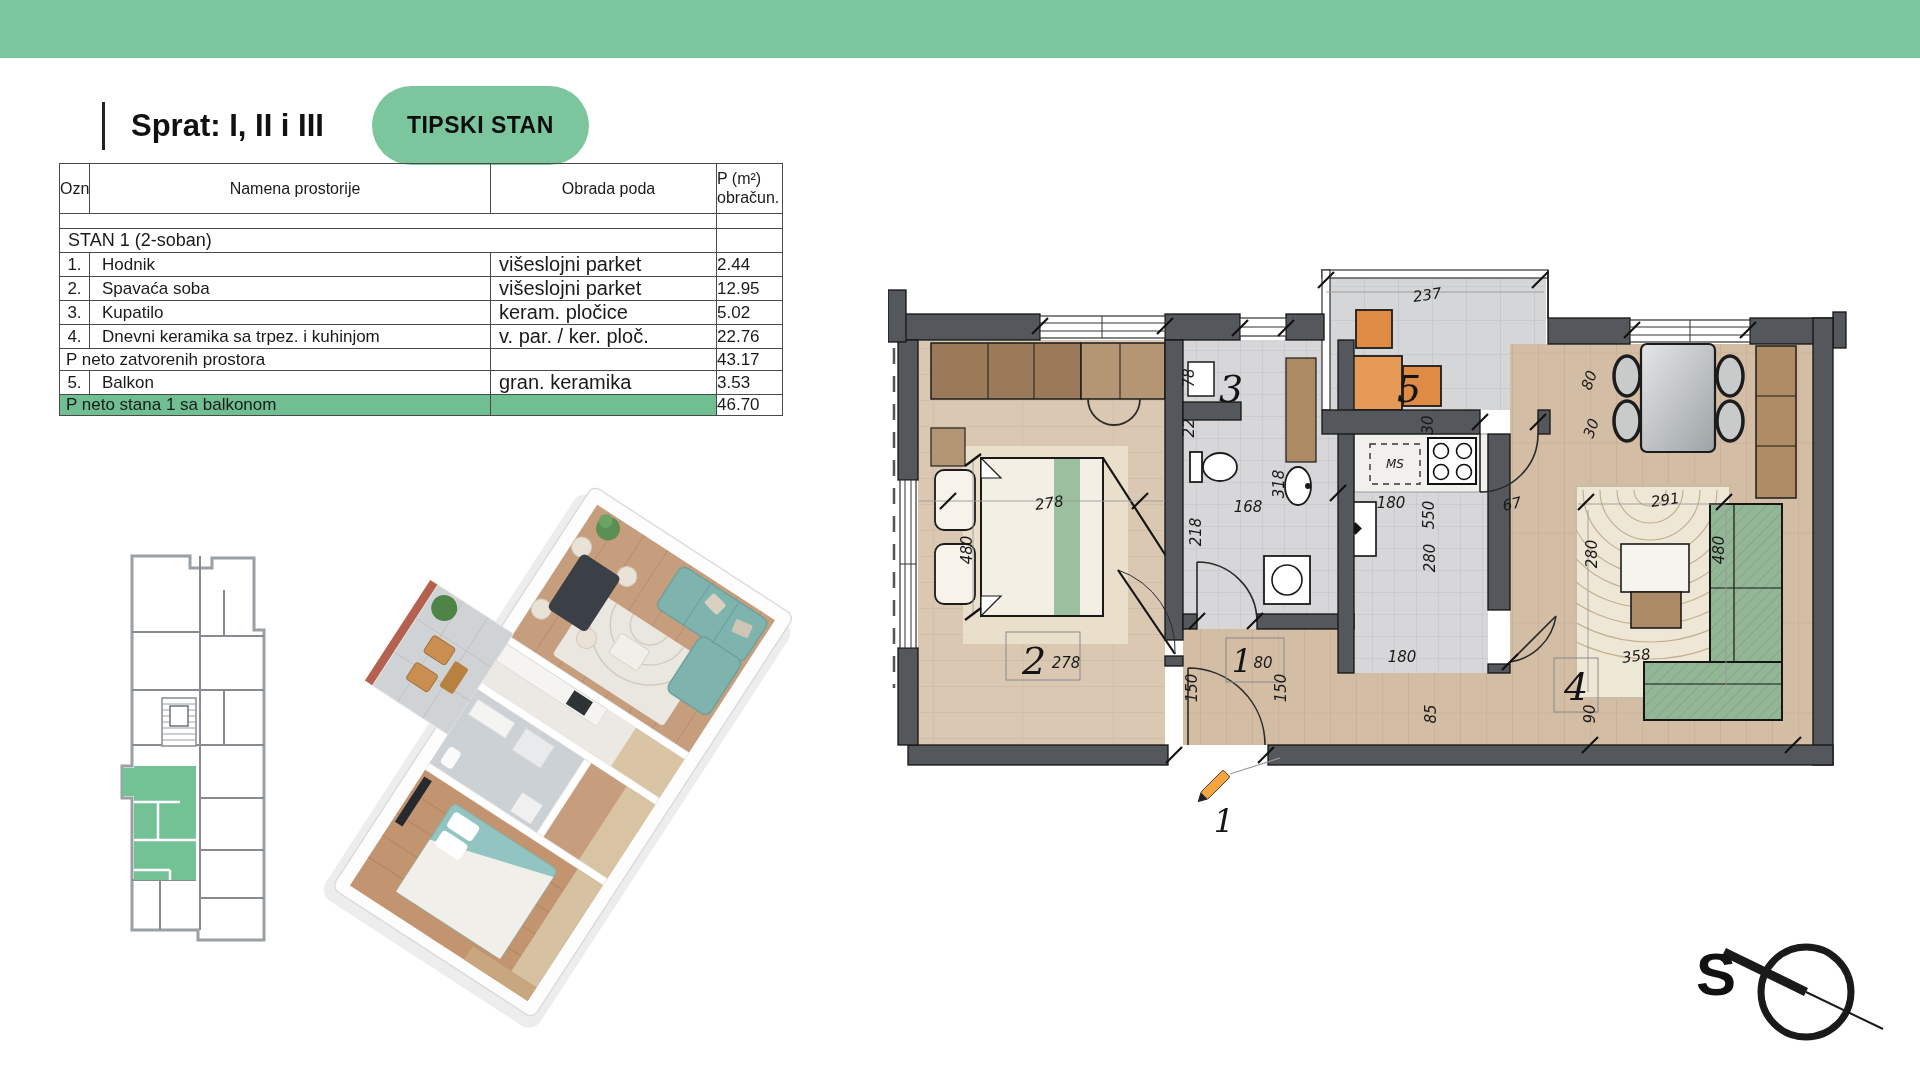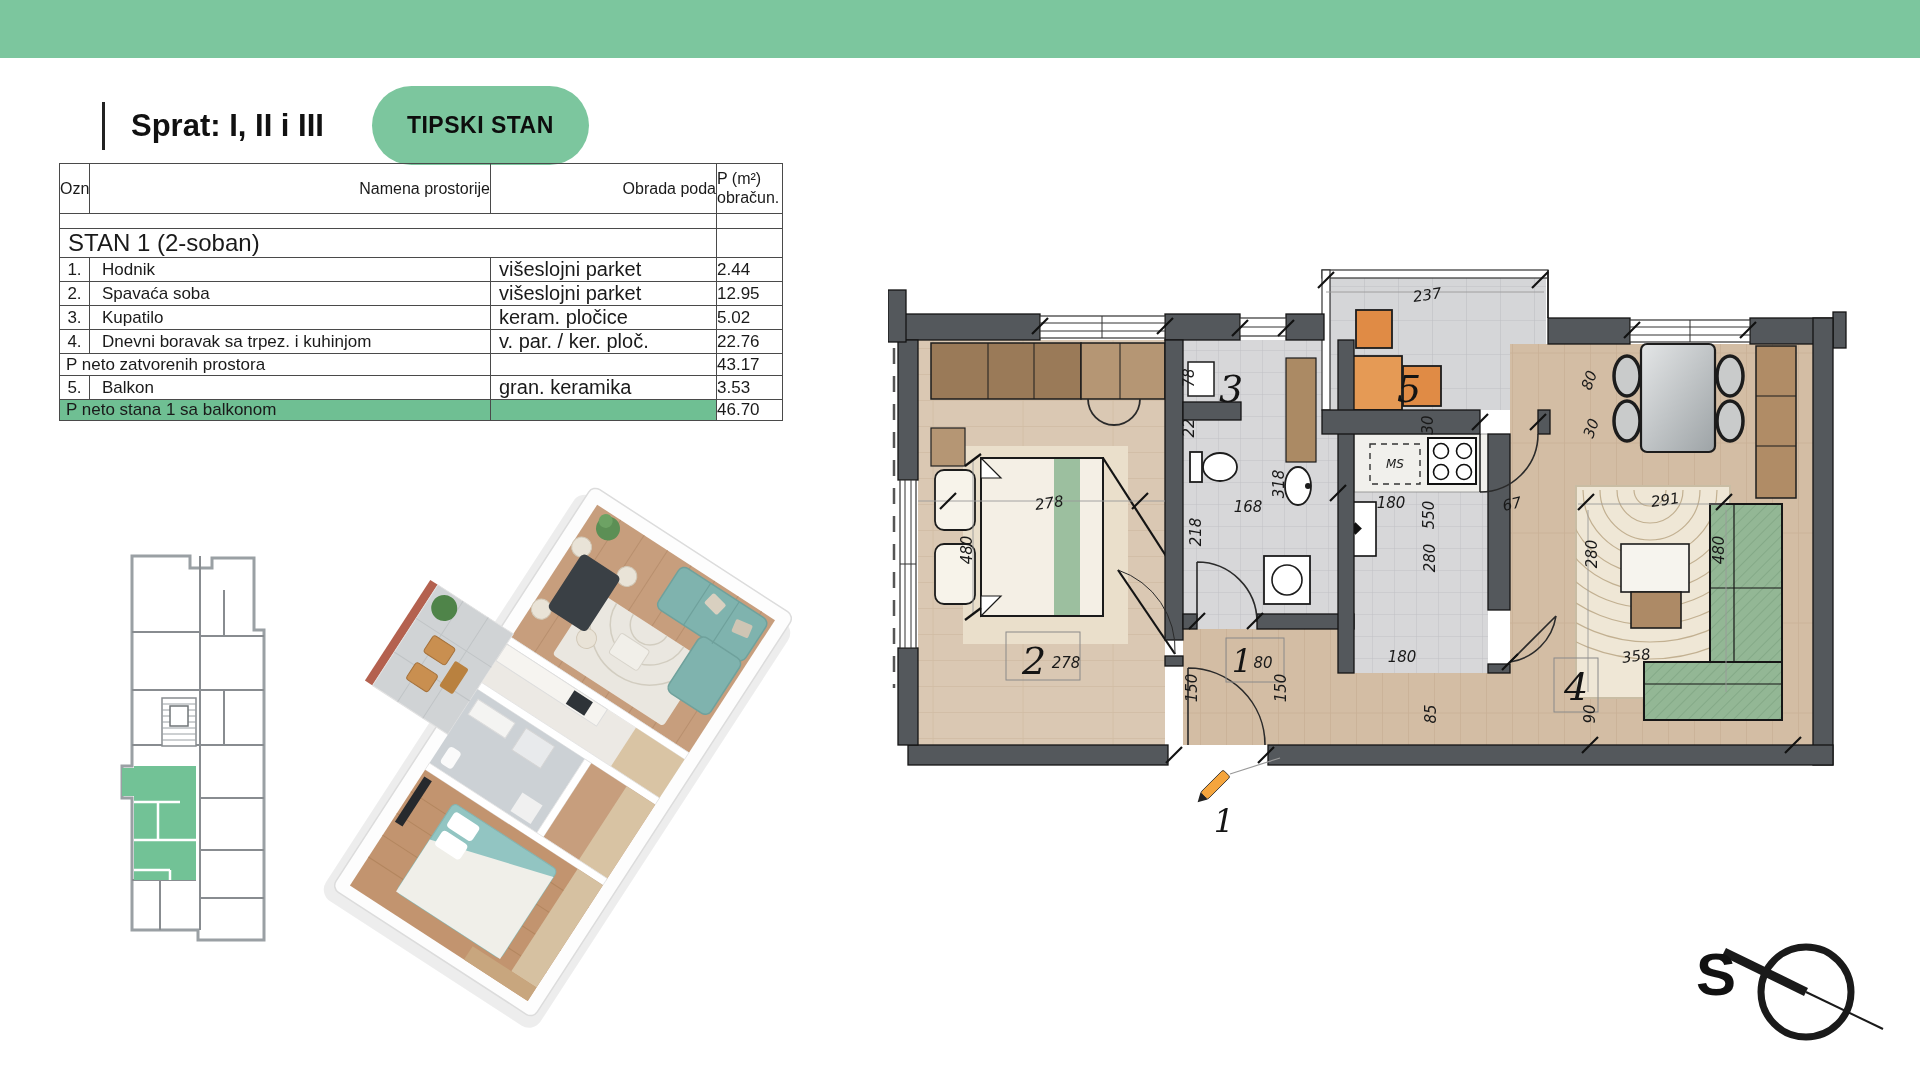--- a/index.html
+++ b/index.html
@@ -16,25 +16,25 @@
   .badge { margin-left:48px; background:#7cc69e; color:#0d0d0d; font-weight:bold;
            font-size:23px; padding:26px 35px; border-radius:999px; letter-spacing:.5px; }
 
   table.areas { position:absolute; left:59px; top:163px; width:723px; border-collapse:collapse;
                 table-layout:fixed; font-size:17px; }
   table.areas td, table.areas th { border:1px solid #4a4a4a; font-weight:400; overflow:hidden;
                 white-space:nowrap; }
   tr.head { height:50px; }
   tr.head th { font-size:16px; }
   th.c-ozn { text-align:center; }
-  th.c-name, th.c-floor { text-align:right; padding-left:10px; }
+  th.c-name, th.c-floor { text-align:center; padding-left:10px; }
   th.c-area { text-align:left; font-size:15px; line-height:1.15; }
   tr.gap { height:15px; }
   tr.section { height:24px; }
-  tr.section td { font-size:24px; padding-left:8px; }
+  tr.section td { font-size:18px; padding-left:8px; }
   tr.r { height:22px; }
   td.ozn { text-align:center; }
   td.nm { padding-left:12px; }
   td.fl { padding-left:8px; font-size:20px; }
   td.ar { text-align:left; padding-right:8px; }
   tr.total { height:17px; }
   .greenbg { background:#6fbf93; }
 
   .keyplan { position:absolute; left:100px; top:540px; }
   .render3d { position:absolute; left:322px; top:436px; }
@@ -99,21 +99,21 @@
       <td class="ar">12.95</td>
     </tr>
     <tr class="r">
       <td class="ozn">3.</td>
       <td class="nm">Kupatilo</td>
       <td class="fl">keram. pločice</td>
       <td class="ar">5.02</td>
     </tr>
     <tr class="r">
       <td class="ozn">4.</td>
-      <td class="nm">Dnevni boravak sa trpez. i kuhinjom</td>
+      <td class="nm">Dnevni keramika sa trpez. i kuhinjom</td>
       <td class="fl">v. par. / ker. ploč.</td>
       <td class="ar">22.76</td>
     </tr>
     <tr class="r">
       <td colspan="2" class="nm" style="padding-left:6px">P neto zatvorenih prostora</td>
       <td></td>
       <td class="ar">43.17</td>
     </tr>
     <tr class="r">
       <td class="ozn">5.</td>

